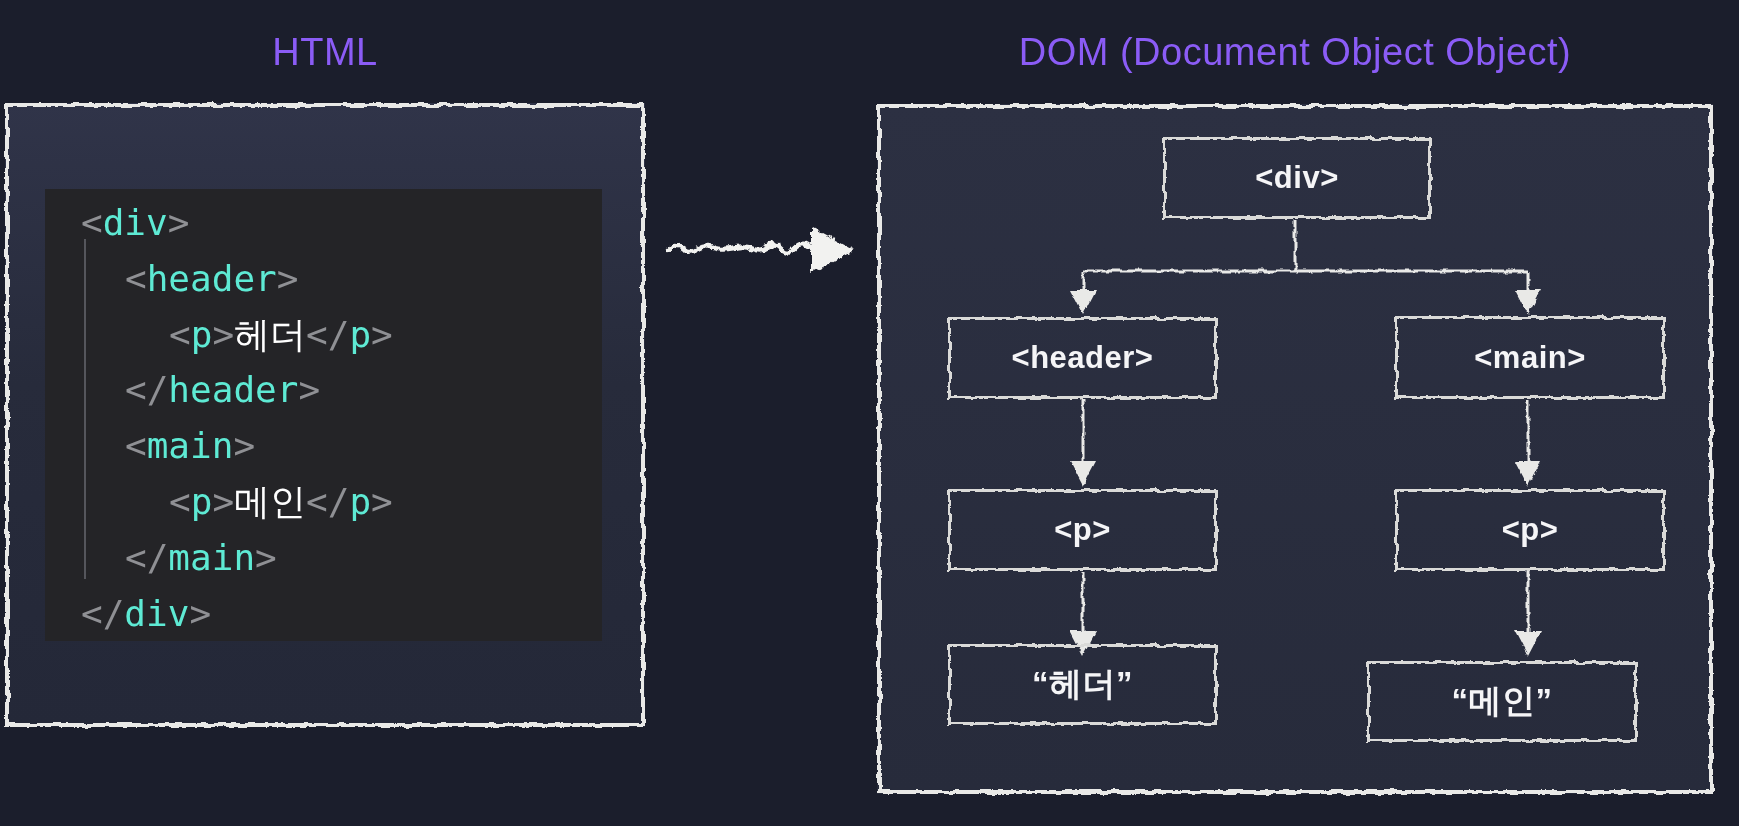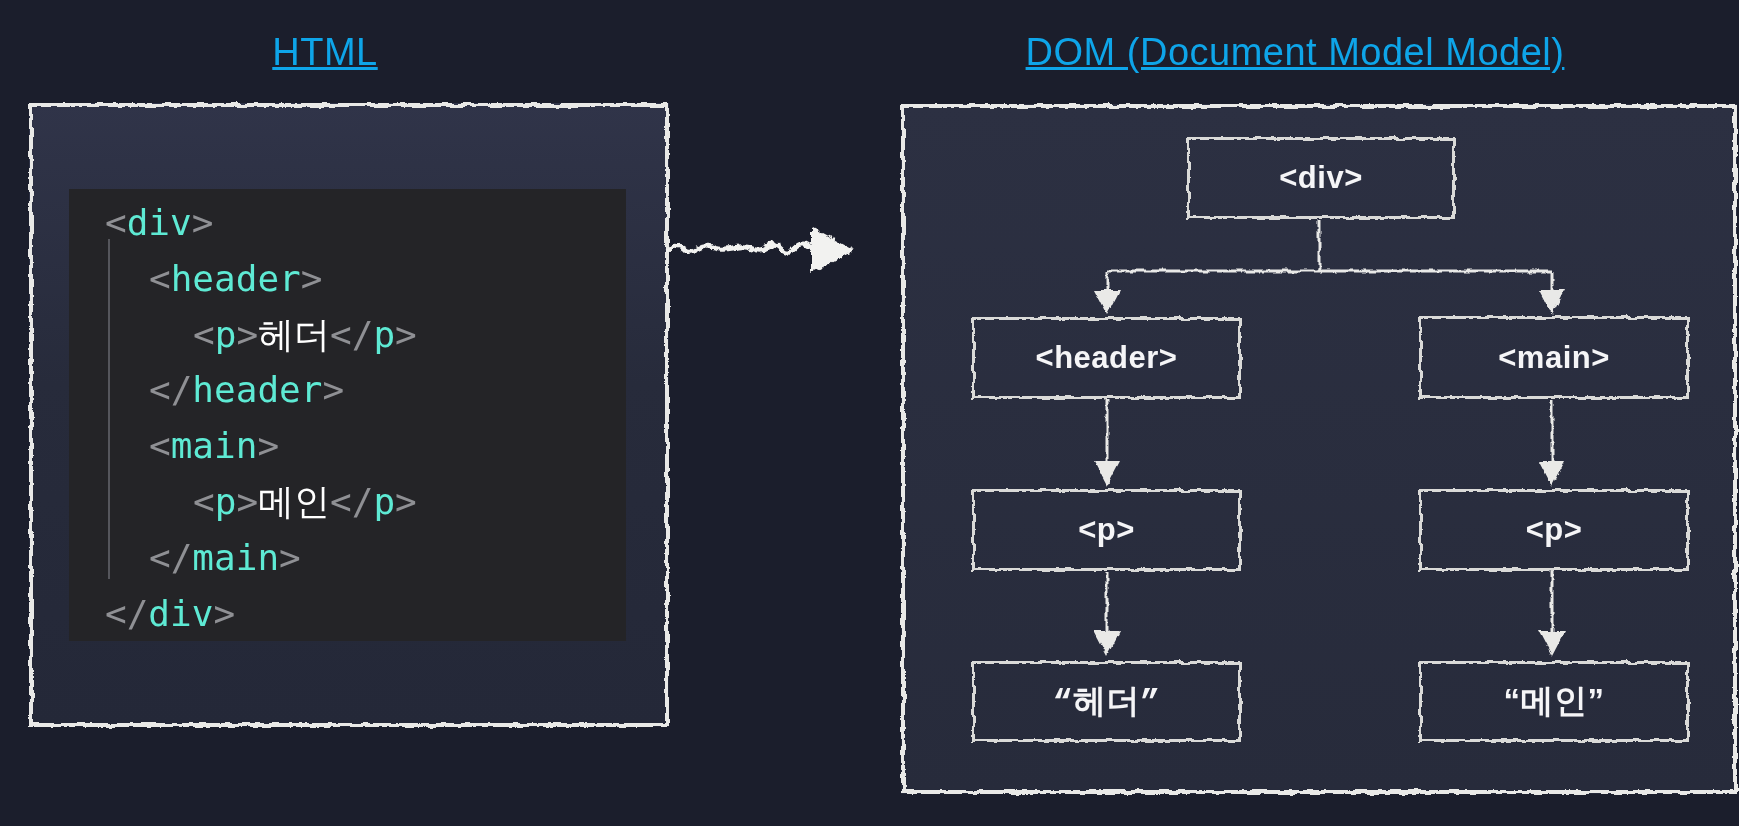--- a/index.html
+++ b/index.html
@@ -3,27 +3,27 @@
 <meta charset="utf-8">
 <style>
   html,body{margin:0;padding:0;background:#1b1e2c;}
   #stage{
     position:relative;width:1739px;height:826px;overflow:hidden;
     background:#1b1e2c;
     font-family:"Liberation Sans",sans-serif;
   }
   .title{
     position:absolute;top:26px;height:52px;line-height:52px;
-    text-align:center;font-size:38px;font-weight:500;color:#0ea5e9;
-    letter-spacing:0.5px;white-space:nowrap;text-decoration:underline;
+    text-align:center;font-size:38px;font-weight:500;color:#8b5cf6;
+    letter-spacing:0.5px;white-space:nowrap;
   }
   #title-html{left:5px;width:640px;}
   #title-dom{left:877px;width:836px;}
 
-  .panel{position:absolute;margin-left:24px;}
+  .panel{position:absolute;}
   #left-panel{
     left:5px;top:103px;width:640px;height:624px;
     background:linear-gradient(180deg,#303449 0%,#272b3b 45%,#242838 100%);
   }
   #right-panel{
     left:877px;top:104px;width:836px;height:690px;
     background:linear-gradient(180deg,#2c3042 0%,#272b3b 100%);
   }
   .chalk-border{
     position:absolute;inset:0;border:4px solid #e9e9e7;
@@ -75,21 +75,21 @@
         <feDisplacementMap in="SourceGraphic" in2="t" scale="5" xChannelSelector="R" yChannelSelector="G"></feDisplacementMap>
       </filter>
       <filter id="chalk2" x="-12%" y="-25%" width="124%" height="150%">
         <feTurbulence type="fractalNoise" baseFrequency="0.14" numOctaves="4" seed="4" result="t"></feTurbulence>
         <feDisplacementMap in="SourceGraphic" in2="t" scale="7" xChannelSelector="R" yChannelSelector="G"></feDisplacementMap>
       </filter>
     </defs>
   </svg>
 
   <div class="title" id="title-html">HTML</div>
-  <div class="title" id="title-dom">DOM (Document Model Model)</div>
+  <div class="title" id="title-dom">DOM (Document Object Object)</div>
 
   <div class="panel" id="left-panel">
     <div class="chalk-border"></div>
     <div id="code-block">
       <div id="indent-guide"></div>
       <div id="code-lines"><div class="code-line" style="padding-left: 36px;"><span class="tok-punct">&lt;</span><span class="tok-tag">div</span><span class="tok-punct">&gt;</span></div><div class="code-line" style="padding-left: 80px;"><span class="tok-punct">&lt;</span><span class="tok-tag">header</span><span class="tok-punct">&gt;</span></div><div class="code-line" style="padding-left: 124px;"><span class="tok-punct">&lt;</span><span class="tok-tag">p</span><span class="tok-punct">&gt;</span><span class="tok-text">헤더</span><span class="tok-punct">&lt;/</span><span class="tok-tag">p</span><span class="tok-punct">&gt;</span></div><div class="code-line" style="padding-left: 80px;"><span class="tok-punct">&lt;/</span><span class="tok-tag">header</span><span class="tok-punct">&gt;</span></div><div class="code-line" style="padding-left: 80px;"><span class="tok-punct">&lt;</span><span class="tok-tag">main</span><span class="tok-punct">&gt;</span></div><div class="code-line" style="padding-left: 124px;"><span class="tok-punct">&lt;</span><span class="tok-tag">p</span><span class="tok-punct">&gt;</span><span class="tok-text">메인</span><span class="tok-punct">&lt;/</span><span class="tok-tag">p</span><span class="tok-punct">&gt;</span></div><div class="code-line" style="padding-left: 80px;"><span class="tok-punct">&lt;/</span><span class="tok-tag">main</span><span class="tok-punct">&gt;</span></div><div class="code-line" style="padding-left: 36px;"><span class="tok-punct">&lt;/</span><span class="tok-tag">div</span><span class="tok-punct">&gt;</span></div></div>
     </div>
   </div>
 
   <svg id="mid-arrow" viewBox="0 0 205 76">
@@ -131,23 +131,23 @@
           <span class="label">&lt;main&gt;</span>
         </div>
         <div class="tree-node" style="left: 71px; top: 385px; width: 269px; height: 82px;">
           <div class="chalk-border"></div>
           <span class="label">&lt;p&gt;</span>
         </div>
         <div class="tree-node" style="left: 518px; top: 385px; width: 270px; height: 82px;">
           <div class="chalk-border"></div>
           <span class="label">&lt;p&gt;</span>
         </div>
-        <div class="tree-node text-node" style="left: 71px; top: 557px; width: 269px; height: 81px; font-family: Liberation Mono, monospace;">
+        <div class="tree-node text-node" style="left: 71px; top: 540px; width: 269px; height: 81px;">
           <div class="chalk-border"></div>
           <span class="label">“헤더”</span>
         </div>
-        <div class="tree-node text-node" style="left: 518px; top: 557px; width: 270px; height: 81px;">
+        <div class="tree-node text-node" style="left: 490px; top: 557px; width: 270px; height: 81px;">
           <div class="chalk-border"></div>
           <span class="label">“메인”</span>
         </div>
       </div>
   </div>
 </div>
 
 </body></html>

